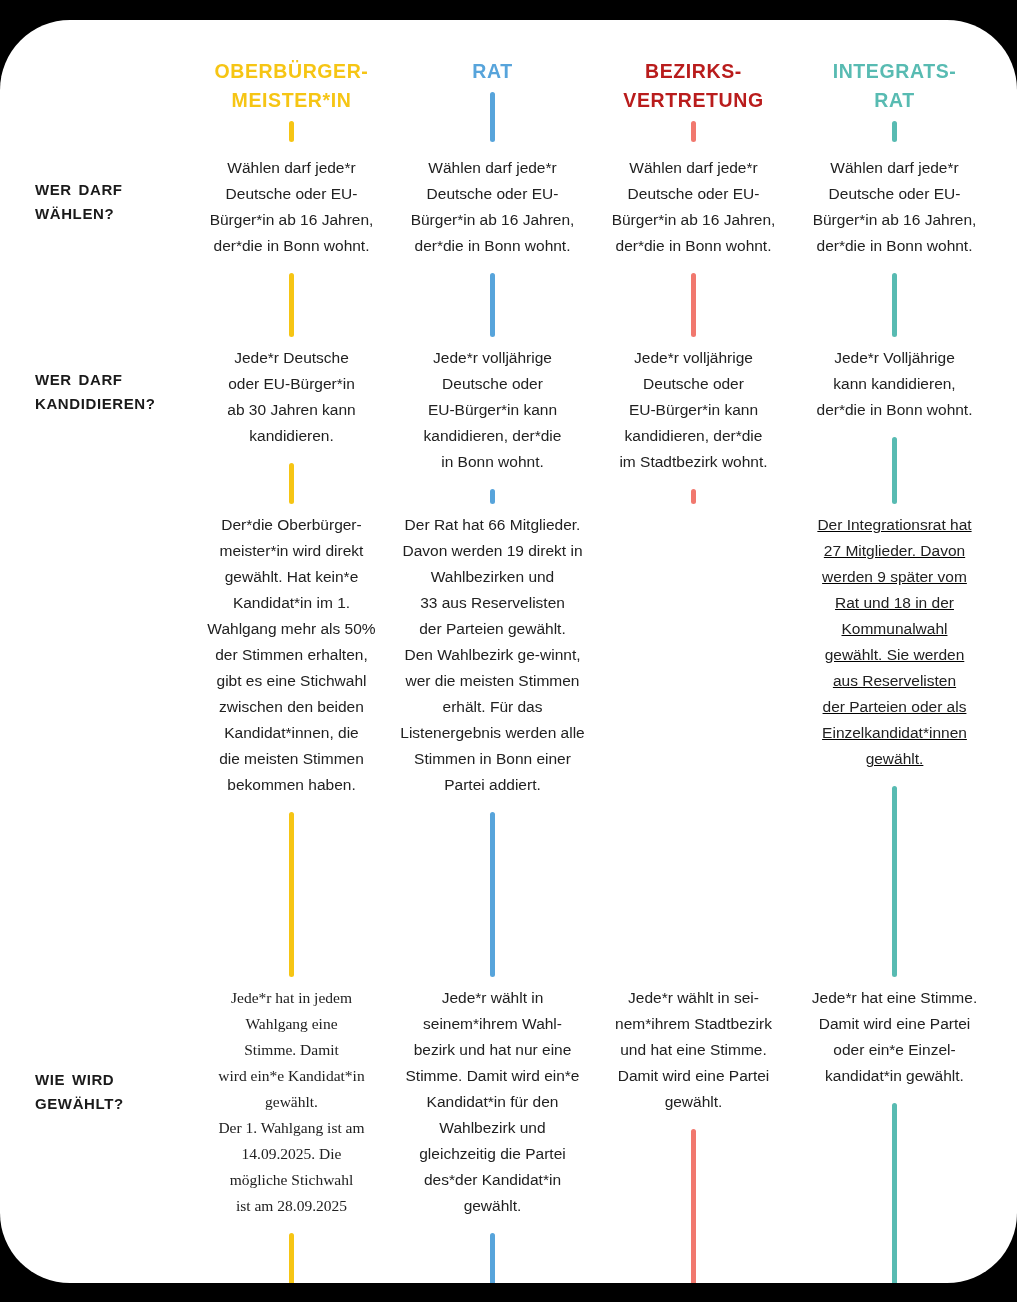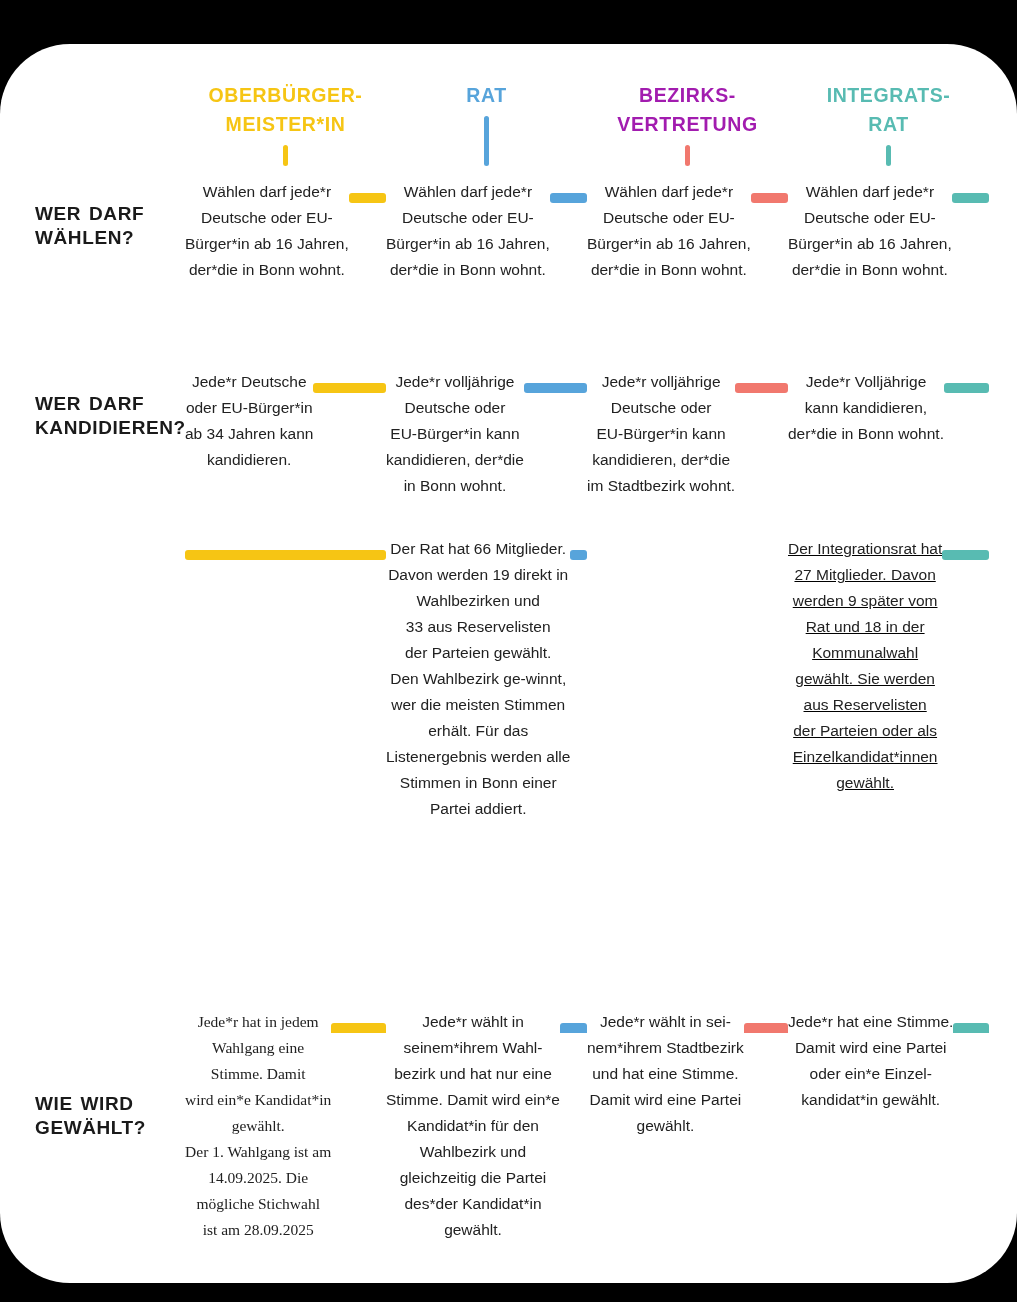--- a/index.html
+++ b/index.html
@@ -6,39 +6,38 @@
   .canvas{
     position:relative;width:1017px;height:1302px;background:#000;
     overflow:hidden;font-family:"Liberation Sans",sans-serif;
   }
   .sheet{
     position:absolute;left:0;right:0;top:20px;bottom:19px;
     background:#fff;border-radius:70px;
     display:grid;
     grid-template-columns:150px repeat(4,1fr);
     grid-template-rows:135px 190px 167px 473px 1fr;
-    column-gap:0;
+    column-gap:12px;
     padding:0 28px 0 35px;
     box-sizing:border-box;
     overflow:hidden;
-    margin-top:24px;
   }
   .head-cell{display:flex;flex-direction:column;align-items:center;padding-top:37px;min-height:0;}
   .head-text{
     font-weight:bold;font-size:19.5px;line-height:29px;letter-spacing:.6px;
     text-align:center;white-space:pre;
   }
   .tick{width:5px;flex:1 1 auto;margin-top:6px;margin-bottom:13px;border-radius:3px;min-height:14px;}
   .label-cell{display:flex;flex-direction:column;align-items:flex-start;}
   .row-label{
-    font-weight:bold;font-size:19px;line-height:24px;letter-spacing:.6px;word-spacing:2px;
+    font-weight:bold;font-size:15px;line-height:24px;letter-spacing:.6px;word-spacing:2px;
     color:#1a1a1a;white-space:pre;
   }
   .pt1{padding-top:23px;} .pt2{padding-top:23px;} .pt3{padding-top:106px;} .pt4{padding-top:83px;}
-  .cell{display:flex;flex-direction:row;align-items:flex-start;min-height:0;}
+  .cell{display:flex;flex-direction:column;align-items:center;min-height:0;}
   .txt{
     font-size:15.5px;line-height:26px;color:#212121;
     text-align:center;white-space:pre;
   }
   .bar{width:5px;flex:1 1 auto;margin-top:14px;margin-bottom:8px;border-radius:3px;min-height:10px;}
   .cell.last .bar{margin-bottom:0;border-radius:3px 3px 0 0;}
 </style>
 </head>
 <body>
 
@@ -50,21 +49,21 @@
     <div class="head-cell" style="grid-row:1;grid-column:2;">
       <div class="head-text" style="color: rgb(246, 197, 20);">OBERBÜRGER-
 MEISTER*IN</div>
       <div class="tick" style="background-color: rgb(246, 197, 20);"></div>
     </div>
     <div class="head-cell" style="grid-row:1;grid-column:3;">
       <div class="head-text" style="color: rgb(87, 164, 219);">RAT</div>
       <div class="tick" style="background-color: rgb(87, 164, 219);"></div>
     </div>
     <div class="head-cell" style="grid-row:1;grid-column:4;">
-      <div class="head-text" style="color: #a21caf;">BEZIRKS-
+      <div class="head-text" style="color: #b91c1c;">BEZIRKS-
 VERTRETUNG</div>
       <div class="tick" style="background-color: rgb(241, 120, 110);"></div>
     </div>
     <div class="head-cell" style="grid-row:1;grid-column:5;">
       <div class="head-text" style="color: rgb(88, 187, 178);">INTEGRATS-
 RAT</div>
       <div class="tick" style="background-color: rgb(88, 187, 178);"></div>
     </div>
 
     <div class="label-cell pt1" style="grid-row:2;grid-column:1;">
@@ -100,21 +99,21 @@
       <div class="bar" style="background-color: rgb(88, 187, 178);"></div>
     </div>
 
     <div class="label-cell pt2" style="grid-row:3;grid-column:1;">
       <div class="row-label">WER DARF
 KANDIDIEREN?</div>
     </div>
     <div class="cell" style="grid-row:3;grid-column:2;">
       <div class="txt">Jede*r Deutsche
 oder EU-Bürger*in
-ab 34 Jahren kann
+ab 30 Jahren kann
 kandidieren.</div>
       <div class="bar" style="background-color: rgb(246, 197, 20);"></div>
     </div>
     <div class="cell" style="grid-row:3;grid-column:3;">
       <div class="txt">Jede*r volljährige
 Deutsche oder
 EU-Bürger*in kann
 kandidieren, der*die
 in Bonn wohnt.</div>
       <div class="bar" style="background-color: rgb(87, 164, 219);"></div>
@@ -128,20 +127,31 @@
       <div class="bar" style="background-color: rgb(241, 120, 110);"></div>
     </div>
     <div class="cell" style="grid-row:3;grid-column:5;">
       <div class="txt">Jede*r Volljährige
 kann kandidieren,
 der*die in Bonn wohnt.</div>
       <div class="bar" style="background-color: rgb(88, 187, 178);"></div>
     </div>
 
     <div class="cell" style="grid-row:4;grid-column:2;">
+      <div class="txt">Der*die Oberbürger-
+meister*in wird direkt
+gewählt. Hat kein*e
+Kandidat*in im 1.
+Wahlgang mehr als 50%
+der Stimmen erhalten,
+gibt es eine Stichwahl
+zwischen den beiden
+Kandidat*innen, die
+die meisten Stimmen
+bekommen haben.</div>
       <div class="bar" style="background-color: rgb(246, 197, 20);"></div>
     </div>
     <div class="cell" style="grid-row:4;grid-column:3;">
       <div class="txt">Der Rat hat 66 Mitglieder.
 Davon werden 19 direkt in
 Wahlbezirken und
 33 aus Reservelisten
 der Parteien gewählt.
 Den Wahlbezirk ge-winnt,
 wer die meisten Stimmen

